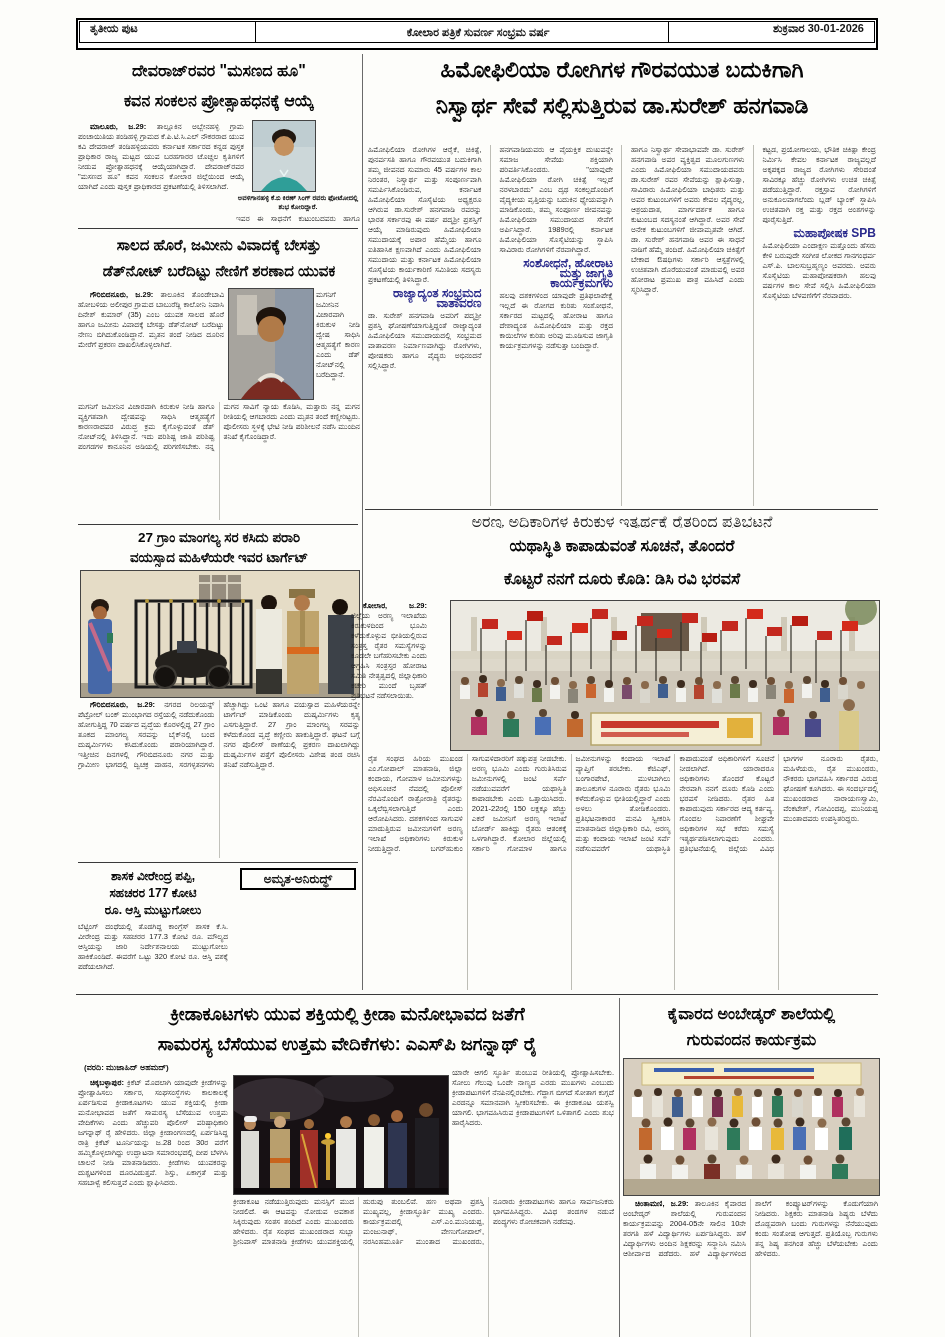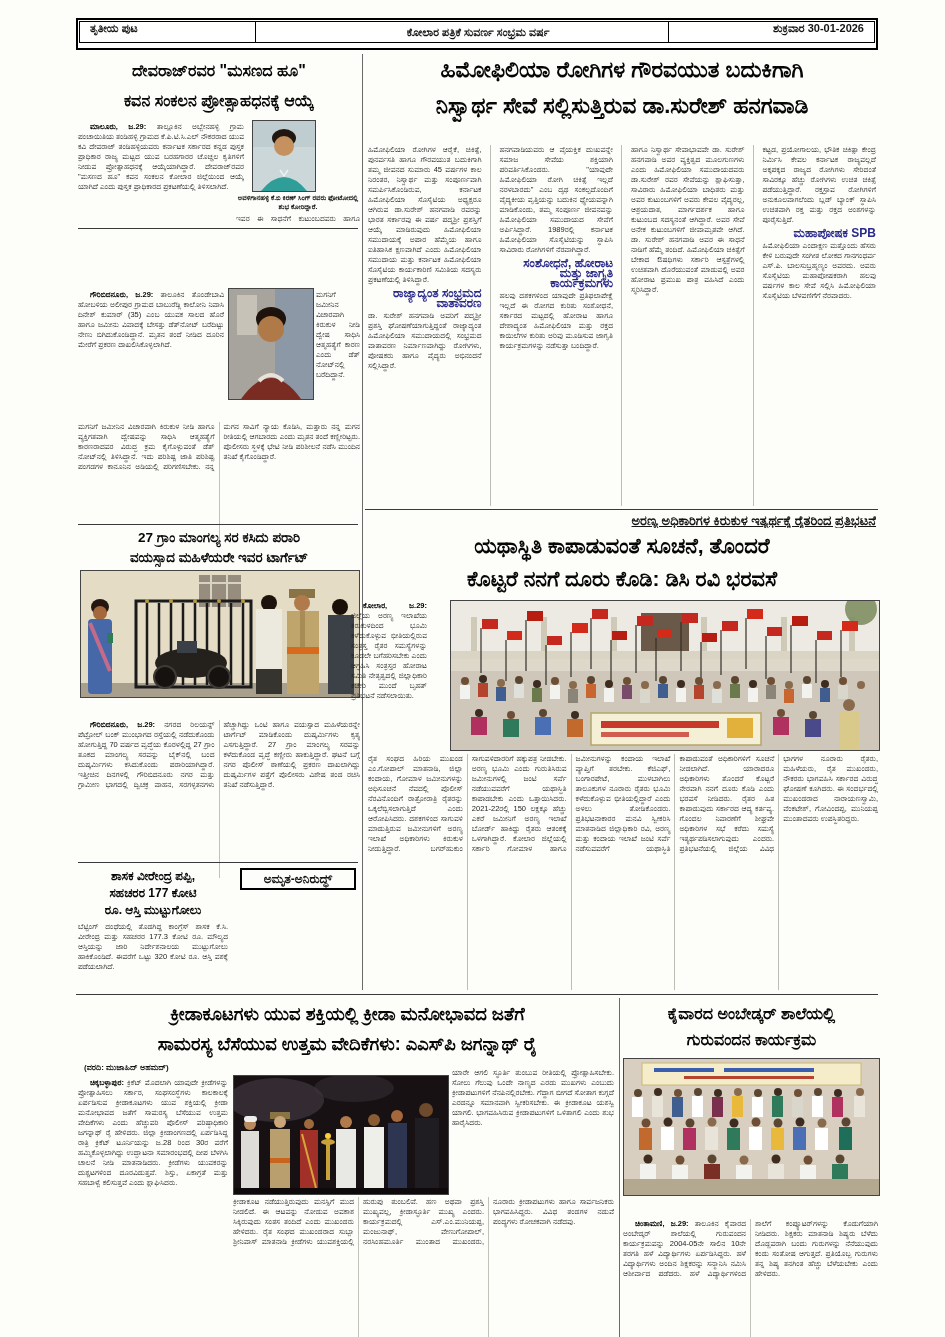--- a/index.html
+++ b/index.html
@@ -16,28 +16,28 @@
   .hl div{white-space:nowrap;overflow:hidden;}
   
   .bt{font-size:7.5px;line-height:10px;text-align:justify;color:#222;}
   .bt b{color:#000;padding-left:12px;}
   .sub{font-weight:bold;color:#2a2a8c;font-size:12px;text-align:right;line-height:10px;margin:3px 0;}
   .cap{font-size:6.8px;line-height:9px;font-weight:bold;text-align:center;color:#111;}
   .hline{background:#3a3a3a;height:1px;}
   .vline{background:#6a6a6a;width:1px;}
   .photo{border:1px solid #444;background:#ccc;}
   .photo svg{display:block;width:100%;height:100%;}
-  .cols2{column-count:2;column-gap:9px;column-rule:1px solid #c2c2bb;margin-top:20px;}
+  .cols2{column-count:2;column-gap:9px;column-rule:1px solid #c2c2bb;}
   .cols3{column-count:3;column-gap:9px;column-rule:1px solid #c2c2bb;}
   .cols5{column-count:5;column-gap:9px;column-rule:1px solid #bdbdb5;}
   .hemo-wrap{display:flex;gap:9px;}
   .hemo-col{flex:1;border-right:1px solid #bdbdb5;padding-right:8px;margin-top:13px;}
   .hemo-col:last-child{border-right:none;padding-right:0;}
   .boxtitle{border:2px solid #000;padding:2px 4px;font-weight:bold;font-size:12px;text-align:center;margin:0 4px 3px 4px;}
-  .kicker{font-weight:bold;font-size:13px;text-align:right;text-decoration:underline;}
+  .kicker{font-weight:normal;font-size:16px;text-align:center;text-decoration:underline;}
   .byline{font-size:8px;font-weight:bold;}
 </style>
 </head>
 <body>
 
 <div class="page">
 
   <div class="abs mast" style="left:76px;top:18px;width:798px;height:28px;">
     <div class="mast-in">
       <span class="mast-l">ತೃತೀಯ ಪುಟ</span>
@@ -66,20 +66,24 @@
       <path d="M27 49 L31 55 L35 49" fill="none" stroke="#e8f4f3" stroke-width="1.5"></path>
     </svg>
   </div>
   <div class="abs cap" style="left:236px;top:193px;width:124px;height:22px;">ಅವಳಿಗಾನಹಳ್ಳಿ ಕೆ.ಬಿ ಕಿರಣ್ ಸಿಂಗ್ ರವರು ಫೋಟೋದಲ್ಲಿ ಶುಭ ಕೋರಿದ್ದಾರೆ.</div>
 
   <div class="abs bt" style="left:78px;top:222px;width:166px;height:0px;"></div>
   <div class="abs bt" style="left:236px;top:214px;width:124px;height:12px;">ಇವರ ಈ ಸಾಧನೆಗೆ ಕುಟುಂಬದವರು ಹಾಗೂ ಸ್ನೇಹಿತರು ಮೆಚ್ಚುಗೆ ವ್ಯಕ್ತಪಡಿಸಿದ್ದಾರೆ.</div>
 
   <div class="abs hline" style="left:78px;top:228px;width:280px;"></div>
 
+  <div class="abs hl" style="left:78px;top:232px;width:282px;height:54px;font-size:15px;line-height:26px;">
+    <div>ಸಾಲದ ಹೊರೆ, ಜಮೀನು ವಿವಾದಕ್ಕೆ ಬೇಸತ್ತು</div>
+    <div>ಡೆತ್‌ನೋಟ್ ಬರೆದಿಟ್ಟು ನೇಣಿಗೆ ಶರಣಾದ ಯುವಕ</div>
+  </div>
   <div class="abs bt" style="left:78px;top:290px;width:146px;height:110px;"><b>ಗೌರಿಬಿದನೂರು, ಜ.29:</b> <span>ತಾಲೂಕಿನ ತೊಂಡೇಬಾವಿ ಹೋಬಳಿಯ ಅಲೀಪುರ ಗ್ರಾಮದ ಬಾಬುರೆಡ್ಡಿ ಕಾಲೋನಿ ನಿವಾಸಿ ದಿನೇಶ್ ಕುಮಾರ್ (35) ಎಂಬ ಯುವಕ ಸಾಲದ ಹೊರೆ ಹಾಗೂ ಜಮೀನು ವಿವಾದಕ್ಕೆ ಬೇಸತ್ತು ಡೆತ್‌ನೋಟ್ ಬರೆದಿಟ್ಟು ನೇಣು ಬಿಗಿದುಕೊಂಡಿದ್ದಾನೆ. ಮೃತನ ತಂದೆ ನೀಡಿದ ದೂರಿನ ಮೇರೆಗೆ ಪ್ರಕರಣ ದಾಖಲಿಸಿಕೊಳ್ಳಲಾಗಿದೆ.</span></div>
   <div class="abs photo" style="left:228px;top:288px;width:84px;height:110px;">
     <svg viewBox="0 0 84 110">
       <rect width="84" height="110" fill="#a7a49e"></rect>
         <rect x="46" width="38" height="110" fill="#8d98a6"></rect>
       <rect x="8" y="6" width="20" height="40" fill="#c7c2b8"></rect>
       <ellipse cx="42" cy="30" rx="15" ry="12" fill="#1d130c"></ellipse>
       <circle cx="42" cy="40" r="13" fill="#b07a48"></circle>
       <path d="M12 110 Q42 68 72 110 Z" fill="#7a2b22"></path>
       <path d="M30 92 Q42 80 54 92" fill="none" stroke="#e8e2d8" stroke-width="4"></path>
@@ -180,21 +184,21 @@
     <div class="hemo-col bt">
       <span>ಕಟ್ಟಡ, ಪ್ರಯೋಗಾಲಯ, ಭೌತಿಕ ಚಿಕಿತ್ಸಾ ಕೇಂದ್ರ ನಿರ್ಮಿಸಿ ಕೇವಲ ಕರ್ನಾಟಕ ರಾಜ್ಯವಲ್ಲದೆ ಅಕ್ಕಪಕ್ಕದ ರಾಜ್ಯದ ರೋಗಿಗಳು ಸೇರಿದಂತೆ ಸಾವಿರಕ್ಕೂ ಹೆಚ್ಚು ರೋಗಿಗಳು ಉಚಿತ ಚಿಕಿತ್ಸೆ ಪಡೆಯುತ್ತಿದ್ದಾರೆ. ರಕ್ತಸ್ರಾವ ರೋಗಿಗಳಿಗೆ ಅನುಕೂಲವಾಗಲೆಂದು ಬ್ಲಡ್ ಬ್ಯಾಂಕ್ ಸ್ಥಾಪಿಸಿ ಉಚಿತವಾಗಿ ರಕ್ತ ಮತ್ತು ರಕ್ತದ ಅಂಶಗಳನ್ನು ಪೂರೈಸುತ್ತಿದೆ.</span>
       <div class="sub">ಮಹಾಪೋಷಕ SPB</div>
       <span>ಹಿಮೋಫಿಲಿಯಾ ಎಂದಾಕ್ಷಣ ಮತ್ತೊಂದು ಹೆಸರು ಕೇಳಿ ಬರುವುದೇ ಸಂಗೀತ ಲೋಕದ ಗಾನಗಂಧರ್ವ ಎಸ್.ಪಿ. ಬಾಲಸುಬ್ರಹ್ಮಣ್ಯಂ ಅವರದು. ಅವರು ಸೊಸೈಟಿಯ ಮಹಾಪೋಷಕರಾಗಿ ಹಲವು ವರ್ಷಗಳ ಕಾಲ ಸೇವೆ ಸಲ್ಲಿಸಿ ಹಿಮೋಫಿಲಿಯಾ ಸೊಸೈಟಿಯ ಬೆಳವಣಿಗೆಗೆ ನೆರವಾದರು.</span>
     </div>
   </div>
 
   <div class="abs hline" style="left:365px;top:509px;width:513px;"></div>
 
   <div class="abs kicker" style="left:368px;top:513px;width:508px;height:15px;overflow:hidden;">ಅರಣ್ಯ ಅಧಿಕಾರಿಗಳ ಕಿರುಕುಳ ಇತ್ಯರ್ಥಕ್ಕೆ ರೈತರಿಂದ ಪ್ರತಿಭಟನೆ</div>
-  <div class="abs hl" style="left:368px;top:529px;width:508px;height:68px;font-size:21px;line-height:33px;">
+  <div class="abs hl" style="left:368px;top:529px;width:508px;height:68px;font-size:16px;line-height:33px;">
     <div>ಯಥಾಸ್ಥಿತಿ ಕಾಪಾಡುವಂತೆ ಸೂಚನೆ, ತೊಂದರೆ</div>
     <div>ಕೊಟ್ಟರೆ ನನಗೆ ದೂರು ಕೊಡಿ: ಡಿಸಿ ರವಿ ಭರವಸೆ</div>
   </div>
   <div class="abs bt" style="left:351px;top:601px;width:76px;height:148px;"><b>ಕೋಲಾರ, ಜ.29:</b> <span>ಜಿಲ್ಲೆಯ ಅರಣ್ಯ ಇಲಾಖೆಯ ಕಿರುಕುಳದಿಂದ ಭೂಮಿ ಕಳೆದುಕೊಳ್ಳುವ ಭೀತಿಯಲ್ಲಿರುವ ಸಂತ್ರಸ್ತ ರೈತರ ಸಮಸ್ಯೆಗಳನ್ನು ಕೂಡಲೇ ಬಗೆಹರಿಸಬೇಕು ಎಂದು ಆಗ್ರಹಿಸಿ ಸಂತ್ರಸ್ತರ ಹೋರಾಟ ಸಮಿತಿ ನೇತೃತ್ವದಲ್ಲಿ ಜಿಲ್ಲಾಧಿಕಾರಿ ಕಚೇರಿ ಮುಂದೆ ಬೃಹತ್ ಪ್ರತಿಭಟನೆ ನಡೆಸಲಾಯಿತು.</span></div>
   <div class="abs photo" style="left:450px;top:600px;width:428px;height:149px;">
     <svg viewBox="0 0 428 149">
       <rect width="428" height="149" fill="#cfc8ba"></rect>
       <rect width="428" height="58" fill="#eceae2"></rect>
       <rect x="20" y="16" width="6" height="40" fill="#cfc9b8"></rect>
         <rect x="90" y="16" width="6" height="40" fill="#cfc9b8"></rect>

